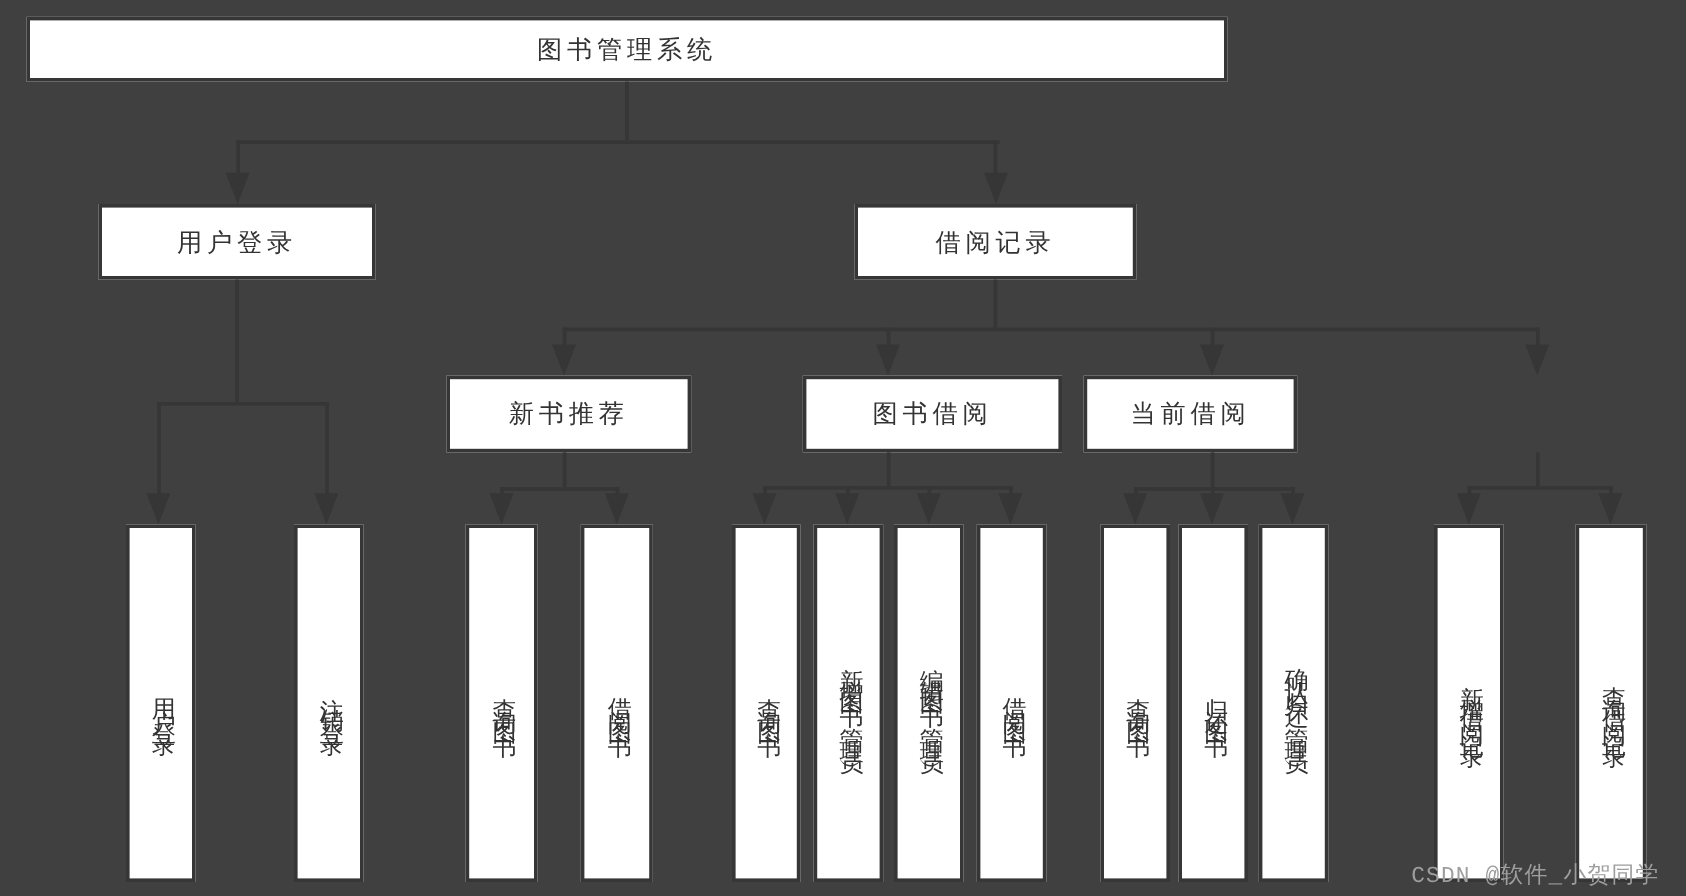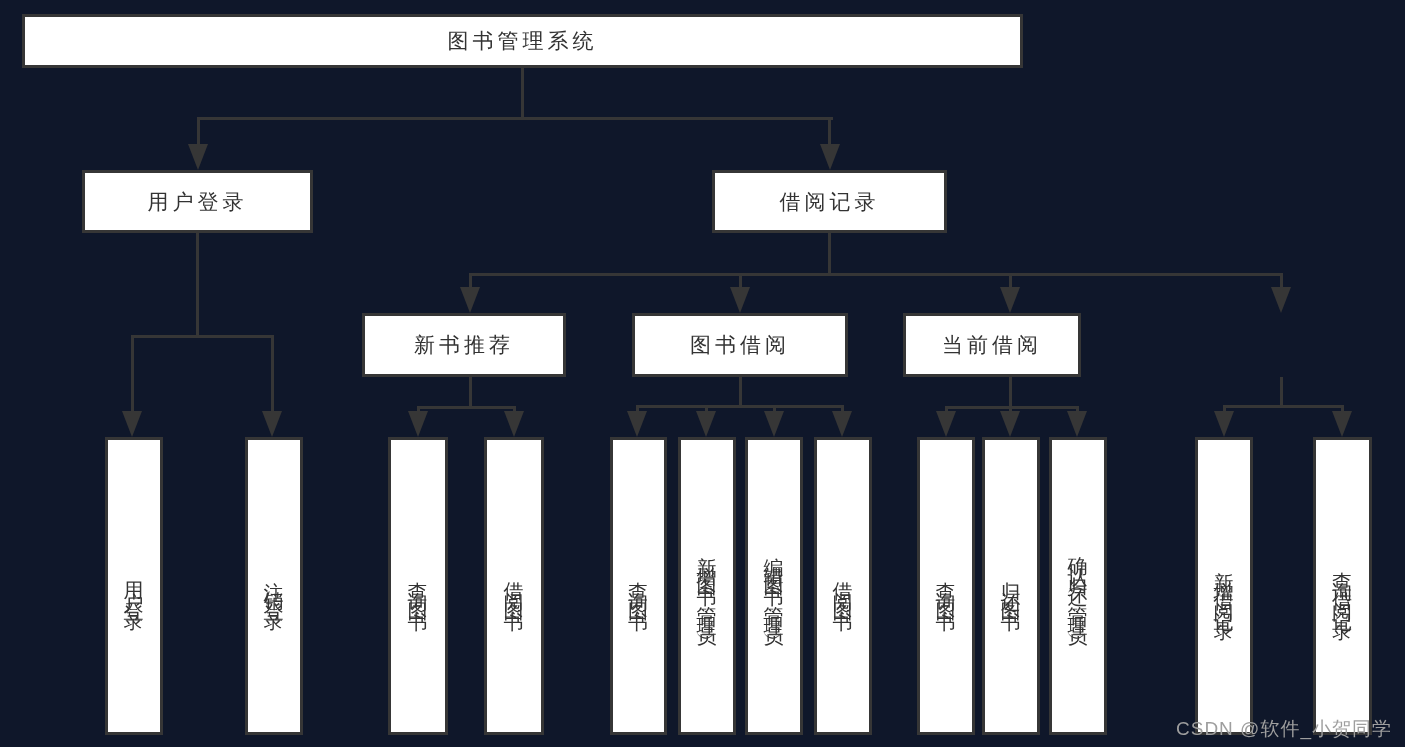--- a/index.html
+++ b/index.html
@@ -1,21 +1,21 @@
 <!DOCTYPE html>
 <html><head>
 <meta charset="utf-8">
 <style>
   html, body { margin: 0; padding: 0; background: #ffffff; }
   .canvas {
     position: relative;
     width: 1405px;
     height: 747px;
-    background: #0f172a;
-    font-family: Liberation Sans, sans-serif;
+    background: #404040;
+    font-family: Liberation Mono, monospace;
     overflow: hidden;
   }
   .node {
     position: absolute;
     box-sizing: border-box;
     border: 3px solid #363636;
     background: #ffffff;
     display: flex;
     align-items: center;
     justify-content: center;
@@ -52,22 +52,22 @@
 </head>
 <body>
 
 <div class="canvas">
 
   <div class="node h-node" style="left:22px; top:14px; width:1001px; height:54px;">图书管理系统</div>
 
   <div class="node h-node" style="left:82px; top:170px; width:231px; height:63px;">用户登录</div>
   <div class="node h-node" style="left:712px; top:170px; width:235px; height:63px;">借阅记录</div>
 
-  <div class="node h-node" style="left:362px; top:313px; width:204px; height:64px;text-align:center;">新书推荐</div>
-  <div class="node h-node" style="left:632px; top:313px; width:216px; height:64px;">图书借阅</div>
+  <div class="node h-node" style="left:372px; top:313px; width:204px; height:64px;text-align:center;">新书推荐</div>
+  <div class="node h-node" style="left:669px; top:313px; width:216px; height:64px;">图书借阅</div>
   <div class="node h-node" style="left:903px; top:313px; width:178px; height:64px;">当前借阅</div>
 
   <div class="node v-node" style="left:105px; top:437px; width:58px; height:298px;">用户登录</div>
   <div class="node v-node" style="left:245px; top:437px; width:58px; height:298px;">注销登录</div>
 
   <div class="node v-node" style="left:388px; top:437px; width:60px; height:298px;">查询图书</div>
   <div class="node v-node" style="left:484px; top:437px; width:60px; height:298px;">借阅图书</div>
 
   <div class="node v-node" style="left:610px; top:437px; width:57px; height:298px;">查询图书</div>
   <div class="node v-node" style="left:678px; top:437px; width:58px; height:298px;">新增图书（管理员）</div>

